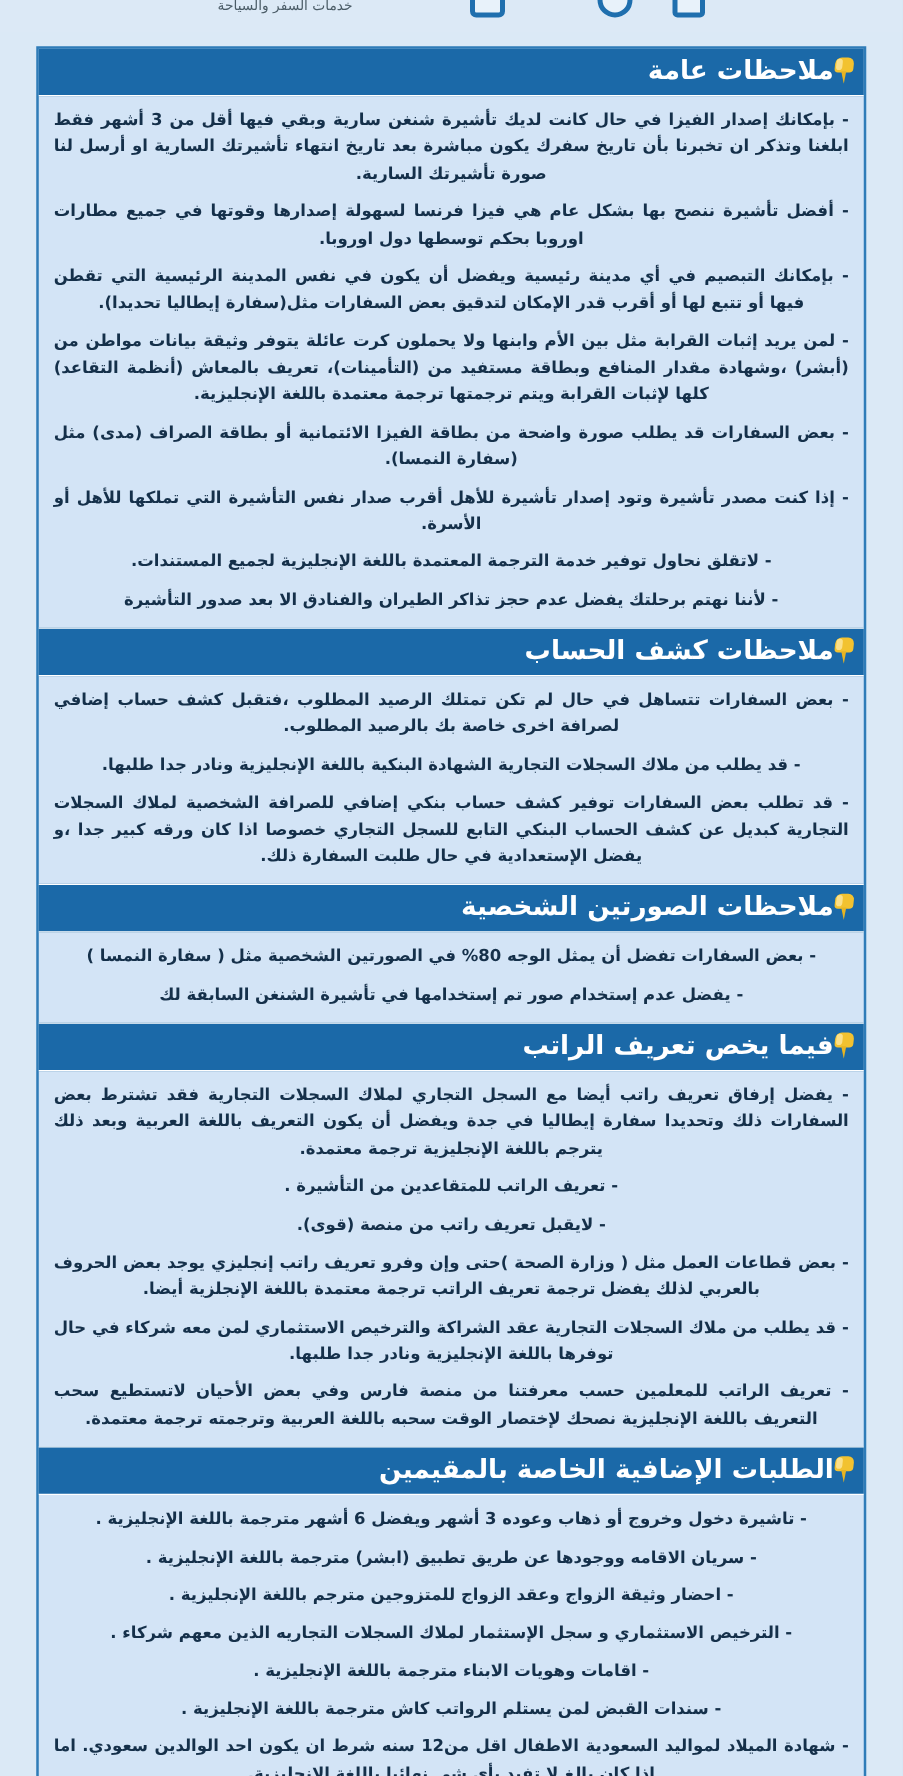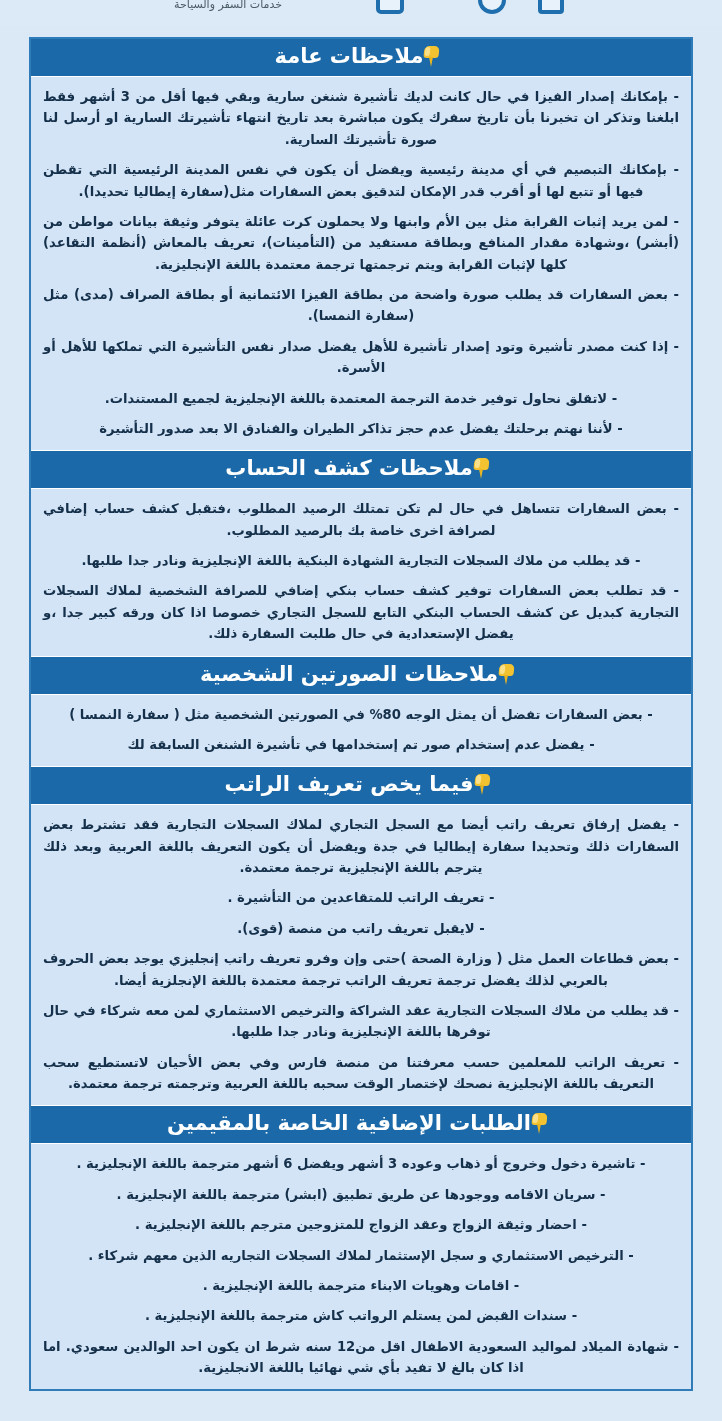--- a/index.html
+++ b/index.html
@@ -69,21 +69,20 @@
     margin: 11px 29px 0 29px;
     width: 664px;
     box-sizing: border-box;
     border: 2px solid #2f7cb8;
     background: #d3e4f6;
   }
 
   .section-header {
     background: #1b69a8;
     color: #ffffff;
-    text-align: center;
     font-size: 21px;
     font-weight: bold;
     line-height: 1.0;
     padding: 7px 0 9px 0;
     border-top: 1px solid #ffffff;
     border-bottom: 1px solid #ffffff;
     letter-spacing: 0;
     white-space: nowrap;
     direction: rtl;
   }
@@ -161,24 +160,25 @@
     <div class="logo-dot d2"></div>
     <div class="logo-box"></div>
   </div>
   <div class="logo-tagline">خدمات السفر والسياحة</div>
 </div>
 
 <div class="panel" id="panel">
     <div class="section-header"><span class="pin-shape"><span class="head"></span><span class="needle"></span></span><span>ملاحظات عامة</span></div>
     <div class="section-body">
       <p class="note">- بإمكانك إصدار الفيزا في حال كانت لديك تأشيرة شنغن سارية وبقي فيها أقل من 3 أشهر فقط ابلغنا وتذكر ان تخبرنا بأن تاريخ سفرك يكون مباشرة بعد تاريخ انتهاء تأشيرتك السارية او أرسل لنا صورة تأشيرتك السارية.</p>
+      <p class="note">- أفضل تأشيرة ننصح بها بشكل عام هي فيزا فرنسا لسهولة إصدارها وقوتها في جميع مطارات اوروبا بحكم توسطها دول اوروبا.</p>
       <p class="note">- بإمكانك التبصيم في أي مدينة رئيسية ويفضل أن يكون في نفس المدينة الرئيسية التي تقطن فيها أو تتبع لها أو أقرب قدر الإمكان لتدقيق بعض السفارات مثل(سفارة إيطاليا تحديدا).</p>
       <p class="note">- لمن يريد إثبات القرابة مثل بين الأم وابنها ولا يحملون كرت عائلة يتوفر وثيقة بيانات مواطن من (أبشر) ،وشهادة مقدار المنافع وبطاقة مستفيد من (التأمينات)، تعريف بالمعاش (أنظمة التقاعد) كلها لإثبات القرابة ويتم ترجمتها ترجمة معتمدة باللغة الإنجليزية.</p>
       <p class="note">- بعض السفارات قد يطلب صورة واضحة من بطاقة الفيزا الائتمانية أو بطاقة الصراف (مدى) مثل (سفارة النمسا).</p>
-      <p class="note">- إذا كنت مصدر تأشيرة وتود إصدار تأشيرة للأهل يفضل صدار نفس التأشيرة التي تملكها للأهل أو الأسرة.</p>
+      <p class="note">- إذا كنت مصدر تأشيرة وتود إصدار تأشيرة للأهل أقرب صدار نفس التأشيرة التي تملكها للأهل أو الأسرة.</p>
       <p class="note center">- لاتقلق نحاول توفير خدمة الترجمة المعتمدة باللغة الإنجليزية لجميع المستندات.</p>
       <p class="note center">- لأننا نهتم برحلتك يفضل عدم حجز تذاكر الطيران والفنادق الا بعد صدور التأشيرة</p>
     </div>
     <div class="section-header"><span class="pin-shape"><span class="head"></span><span class="needle"></span></span><span>ملاحظات كشف الحساب</span></div>
     <div class="section-body">
       <p class="note">- بعض السفارات تتساهل في حال لم تكن تمتلك الرصيد المطلوب ،فتقبل كشف حساب إضافي لصرافة اخرى خاصة بك بالرصيد المطلوب.</p>
       <p class="note center">- قد يطلب من ملاك السجلات التجارية الشهادة البنكية باللغة الإنجليزية ونادر جدا طلبها.</p>
       <p class="note">- قد تطلب بعض السفارات توفير كشف حساب بنكي إضافي للصرافة الشخصية لملاك السجلات التجارية كبديل عن كشف الحساب البنكي التابع للسجل التجاري خصوصا اذا كان ورقه كبير جدا ،و يفضل الإستعدادية في حال طلبت السفارة ذلك.</p>
     </div>
     <div class="section-header"><span class="pin-shape"><span class="head"></span><span class="needle"></span></span><span>ملاحظات الصورتين الشخصية</span></div>

